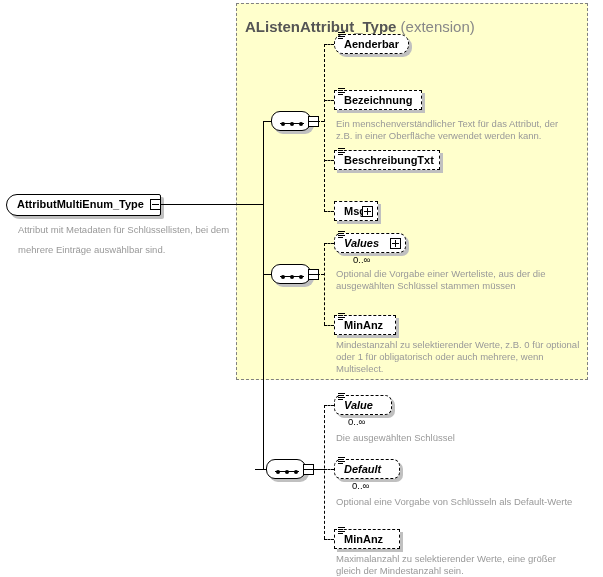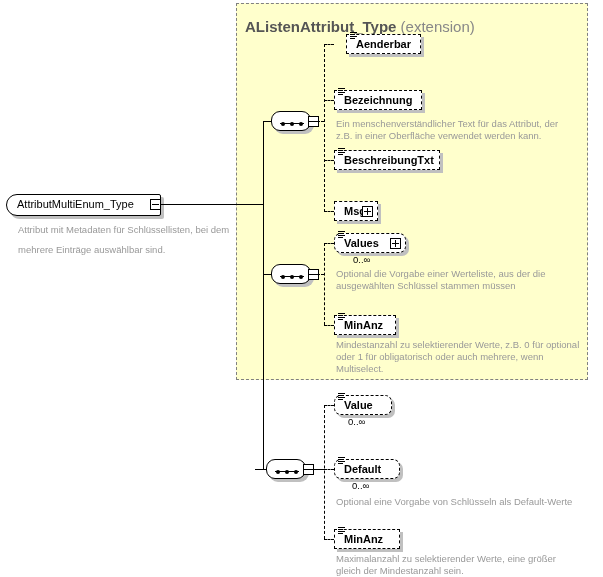--- a/index.html
+++ b/index.html
@@ -33,21 +33,21 @@
     position:absolute;left:6px;top:194px;
     width:155px;height:22px;
     background:#ffffff;
     border:1px solid #000000;
     border-radius:11px 2px 2px 11px;
     box-sizing:border-box;
     box-shadow:3px 3px 0 0 #c0c0c0;
   }
   .root-node .lbl{
     position:absolute;left:10px;top:3px;
-    font-size:11px;font-weight:normal;color:#000;
+    font-size:11px;font-weight:bold;color:#000;
     white-space:nowrap;
   }
   .root-desc{
     position:absolute;left:18px;top:220px;
     width:215px;
     font-size:9.5px;color:#999999;line-height:20px;
   }
 
   
   .expander{
@@ -68,21 +68,21 @@
 
   
   .node{
     position:absolute;
     height:20px;
     background:#ffffff;
     border:1px dashed #000000;
     box-sizing:border-box;
     box-shadow:3px 3px 0 0 #c0c0c0;
   }
-  .node.rounded{border-radius:7px;}
+  .node.rounded{border-radius:7px;font-style:italic;}
   .node .lbl{
     position:absolute;left:9px;top:2.5px;
     font-size:11px;font-weight:bold;color:#000;
     white-space:nowrap;
   }
   
   .glyph{
     position:absolute;left:3px;top:-3px;
     width:8px;height:8px;
   }
@@ -167,21 +167,21 @@
         </div>
     </div>
     <span class="expander" style="left:37px;top:7px;"></span>
   </div>
   <div class="ln h" style="left:263px;top:121px;width:9px;"></div>
   <div class="dln h" style="left:309px;top:121px;width:15px;"></div>
 
   <div class="dln v" style="left:324px;top:44px;height:168px;"></div>
 
   <div class="dln h" style="left:324px;top:44px;width:10px;"></div>
-  <div class="node" style="left:346px;top:34px;width:75px;">
+  <div class="node" style="left:334px;top:34px;width:75px;border-radius:9px;">
     <span class="glyph">
         <i></i>
         <i></i>
         <i></i>
         <i></i>
       </span>
     <span class="lbl">Aenderbar</span>
   </div>
 
   <div class="dln h" style="left:324px;top:100px;width:10px;"></div>
@@ -273,20 +273,21 @@
   <div class="node rounded" style="left:334px;top:395px;width:58px;">
     <span class="glyph">
         <i></i>
         <i></i>
         <i></i>
         <i></i>
       </span>
     <span class="lbl">Value</span>
   </div>
   <div class="occ" style="left:348px;top:416px;">0..∞</div>
+  <div class="desc" style="left:336px;top:432px;width:240px;">Die ausgewählten Schlüssel</div>
 
   <div class="dln h" style="left:324px;top:469px;width:10px;"></div>
   <div class="node rounded" style="left:334px;top:459px;width:66px;">
     <span class="glyph">
         <i></i>
         <i></i>
         <i></i>
         <i></i>
       </span>
     <span class="lbl">Default</span>

